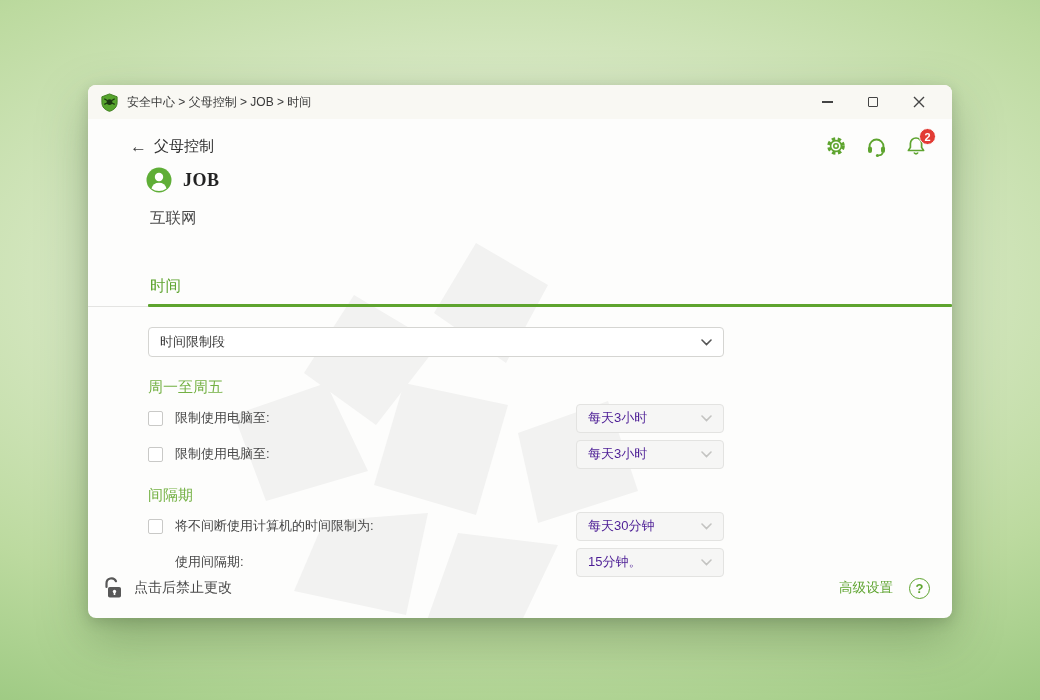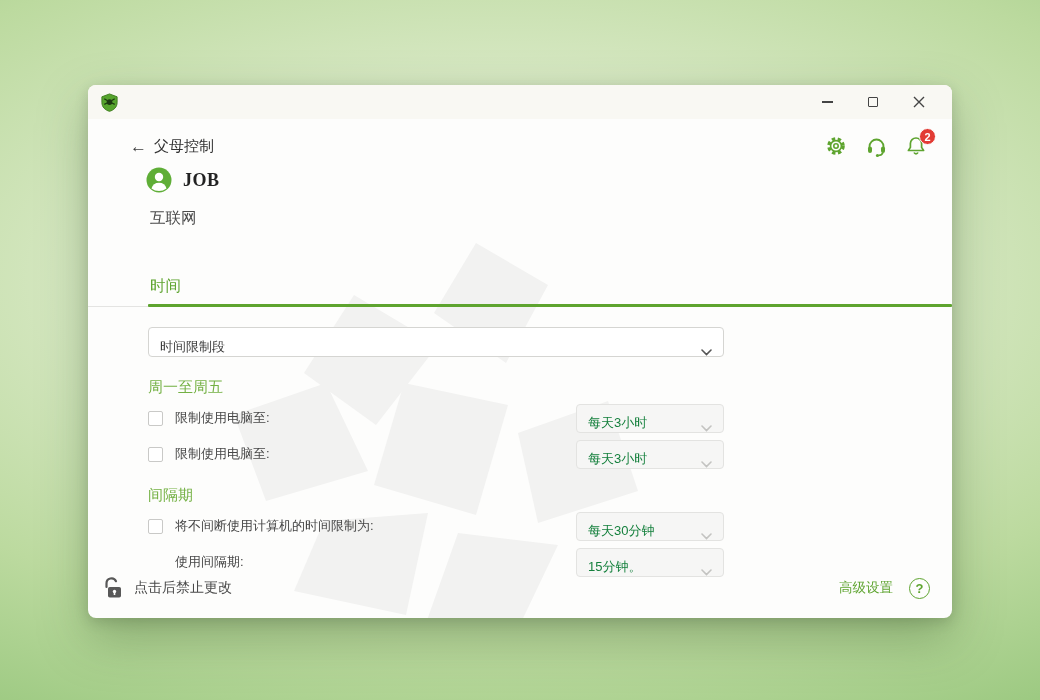--- a/index.html
+++ b/index.html
@@ -51,28 +51,28 @@
   .tabs { position:relative; z-index:2; display:flex; gap:34px; margin-top:11px;
           padding-left:60px; border-bottom:1px solid #e4e4e2;flex-direction:column; }
   .tab { font-size:15.5px; color:#4a4a4a; padding:4px 2px 9px; cursor:default; position:relative; }
   .tab.active { color:#5ea42f; }
   .tab.active::after { content:""; position:absolute; left:0; right:0; bottom:-1px;
                        height:3px; background:#5ea42f; border-radius:1px; }
 
   
   .content { position:relative; z-index:2; width:576px; margin-left:60px; }
   .select {
-    display:flex; align-items:flex-end; height:30px; padding:0 11px;
+    display:flex; align-items:center; height:30px; padding:0 11px;
     background:#fff; border:1px solid #d5d5d2; border-radius:4px;
     font-size:13px; color:#3c3c3c;
   }
   .select .chev { margin-left:auto; }
   .select.main { margin-top:20px; width:576px; }
   .select.small { width:148px; height:29px; }
-  .select.disabled { background:#f6f6f5; border-color:#e3e3e1; color:#15803d; }
+  .select.disabled { background:#f6f6f5; border-color:#e3e3e1; color:#4c1d95; }
 
   .section-h { font-size:15px; color:#74b144; margin-top:16px; line-height:20px; }
   .section-h.first { margin-top:20px; }
   .row { display:flex; align-items:center; margin-top:6px; height:30px; }
   .checkbox { width:15px; height:15px; background:#fff; border:1px solid #c9c9c7;
               border-radius:2px; flex:0 0 auto; }
   .row-label { font-size:13px; color:#474747; margin-left:12px; }
   .row-label.indent { margin-left:27px; }
   .row .select { margin-left:auto; }
 
@@ -107,20 +107,21 @@
     <svg class="logo" viewBox="0 0 20 20">
       <path d="M10 1 L18 4 V10 C18 15 14.5 18 10 19.3 C5.5 18 2 15 2 10 V4 Z" fill="#56a42c" stroke="#3e7d1e" stroke-width="1"></path>
       <circle cx="10" cy="9.5" r="3" fill="#1c3a10"></circle>
       <g stroke="#1c3a10" stroke-width="1.3" fill="none">
         <path d="M7.5 8 L4.5 6"></path>
           <path d="M12.5 8 L15.5 6"></path>
         <path d="M7.5 10.5 L4.5 12"></path>
           <path d="M12.5 10.5 L15.5 12"></path>
       </g>
     </svg>
+    <span class="bc-text">安全中心 &gt; 父母控制 &gt; JOB &gt; 时间</span>
     <div class="win-controls">
       <div class="win-btn">
           <span class="glyph-min"></span>
         </div>
       <div class="win-btn">
           <span class="glyph-max"></span>
         </div>
       <div class="win-btn">
         <svg width="12" height="12" viewBox="0 0 12 12">
           <path d="M1 1 L11 11 M11 1 L1 11" stroke="#444" stroke-width="1.4"></path>

